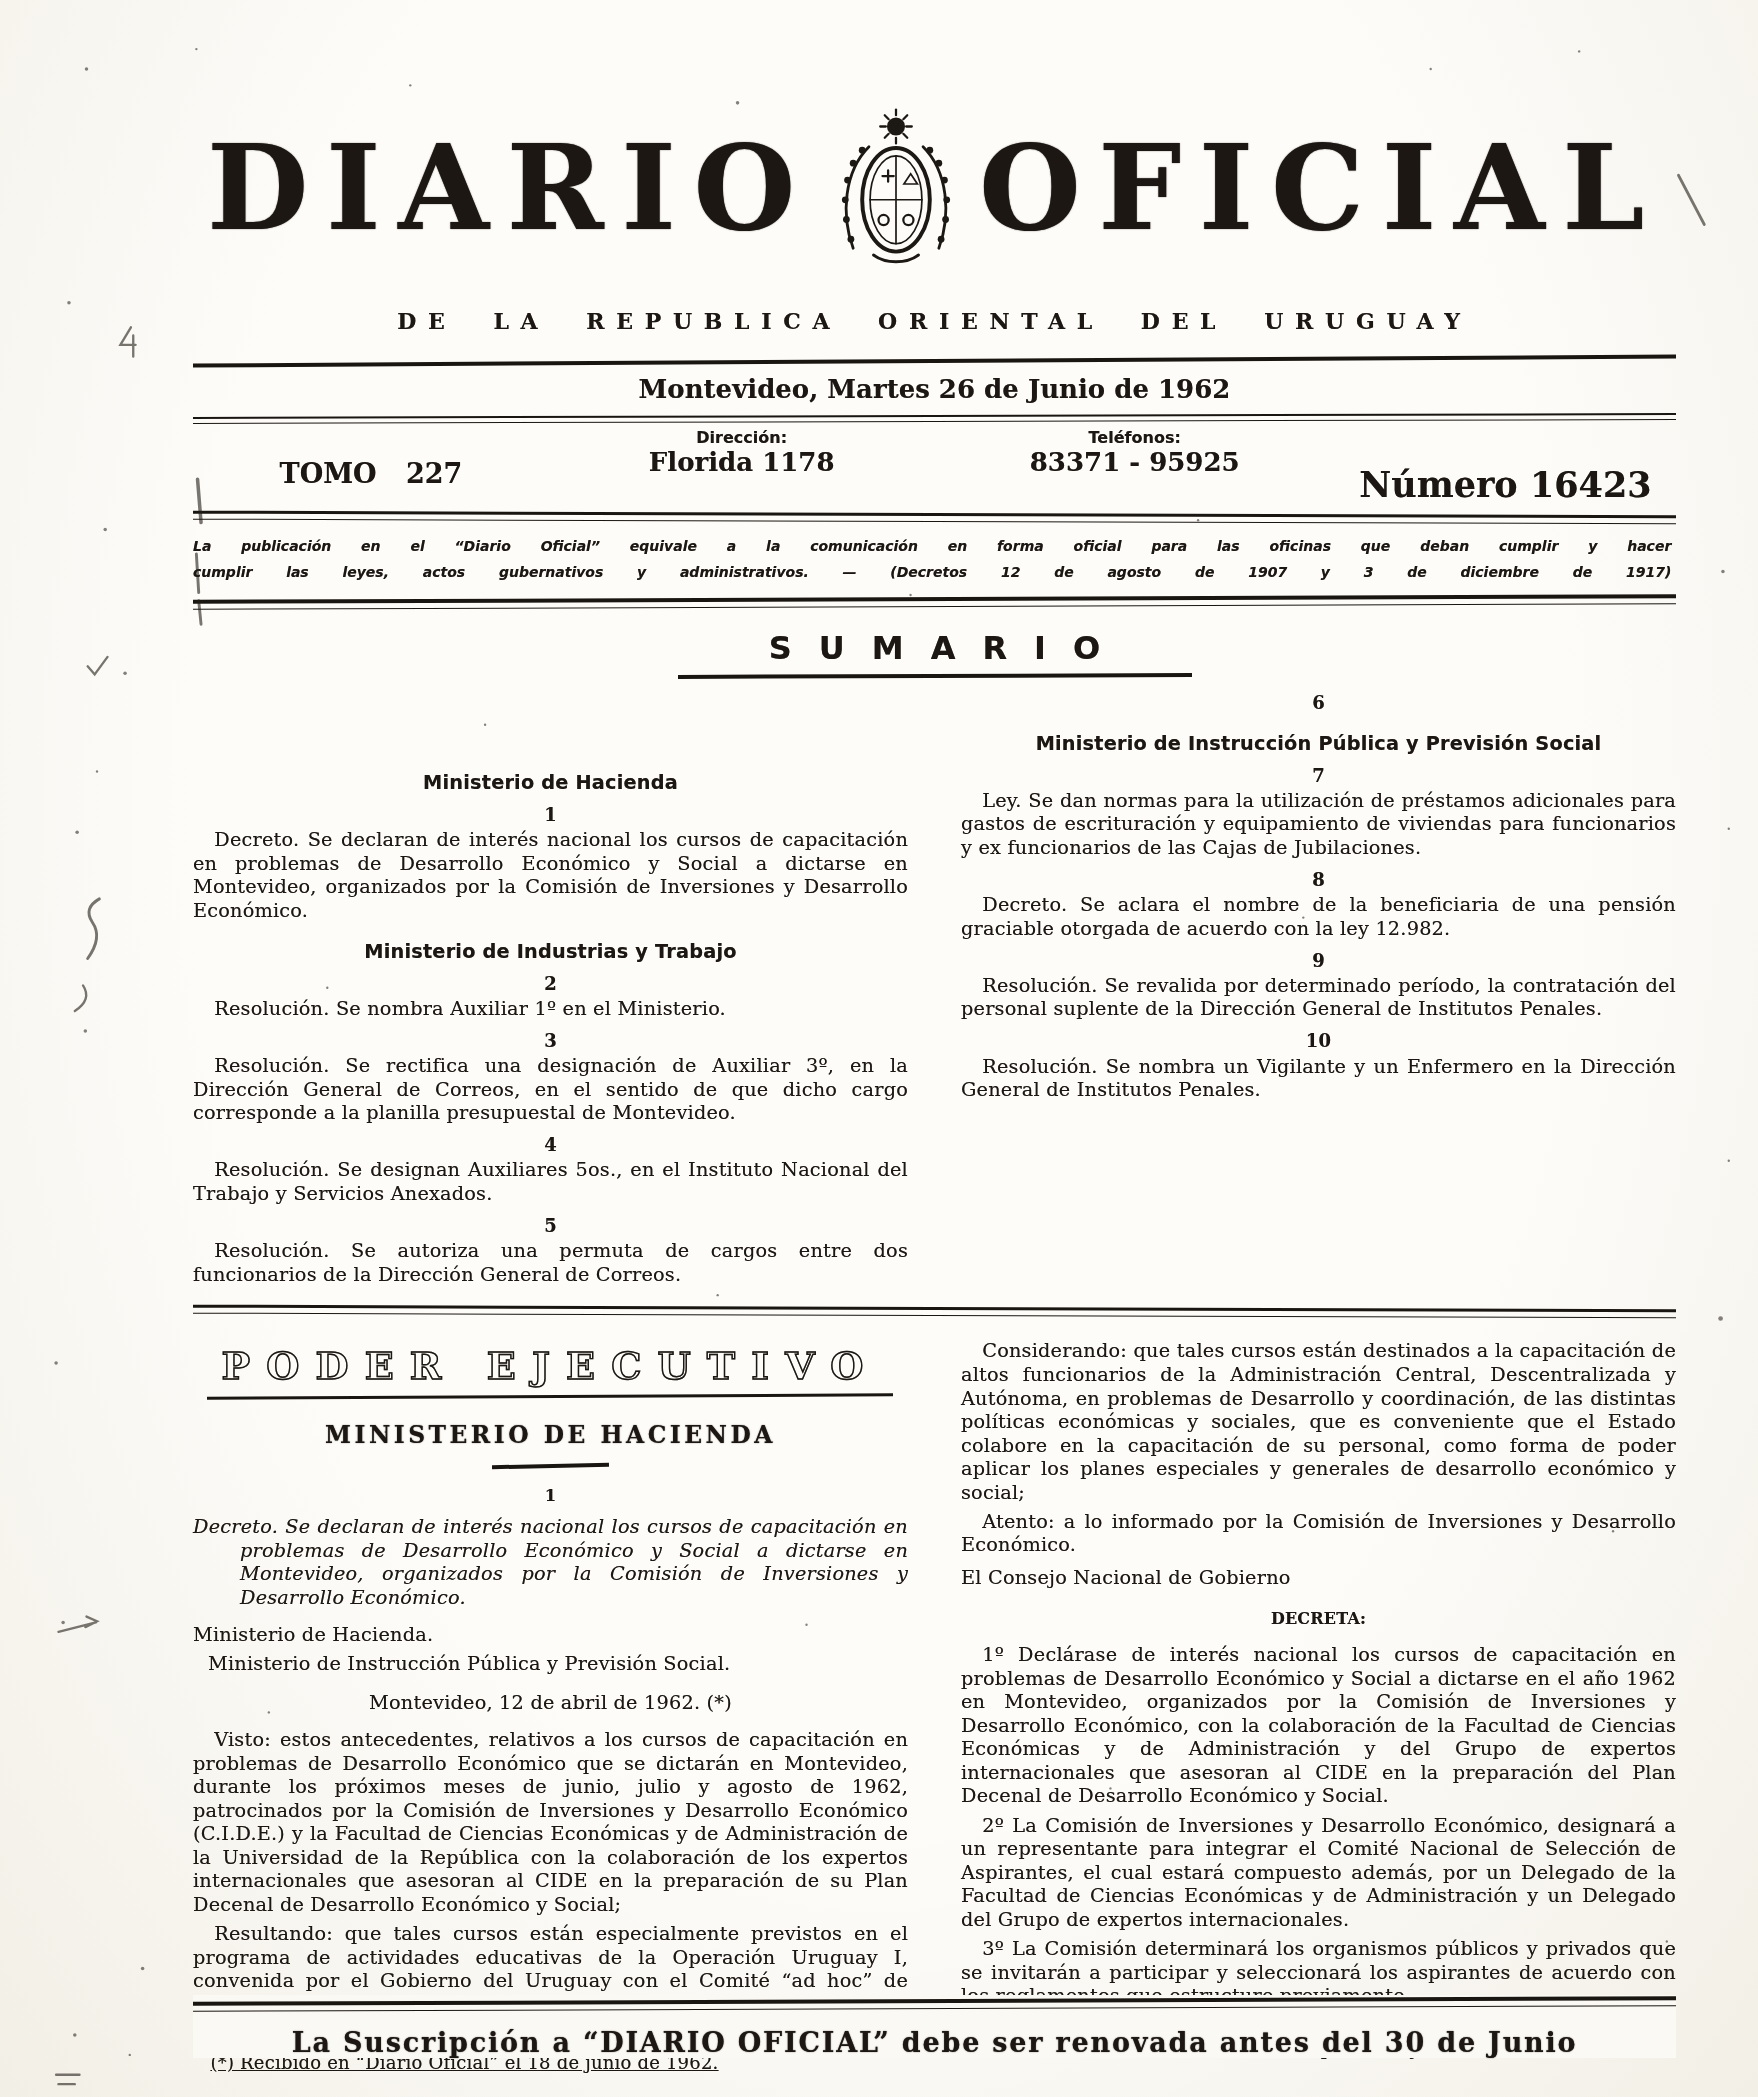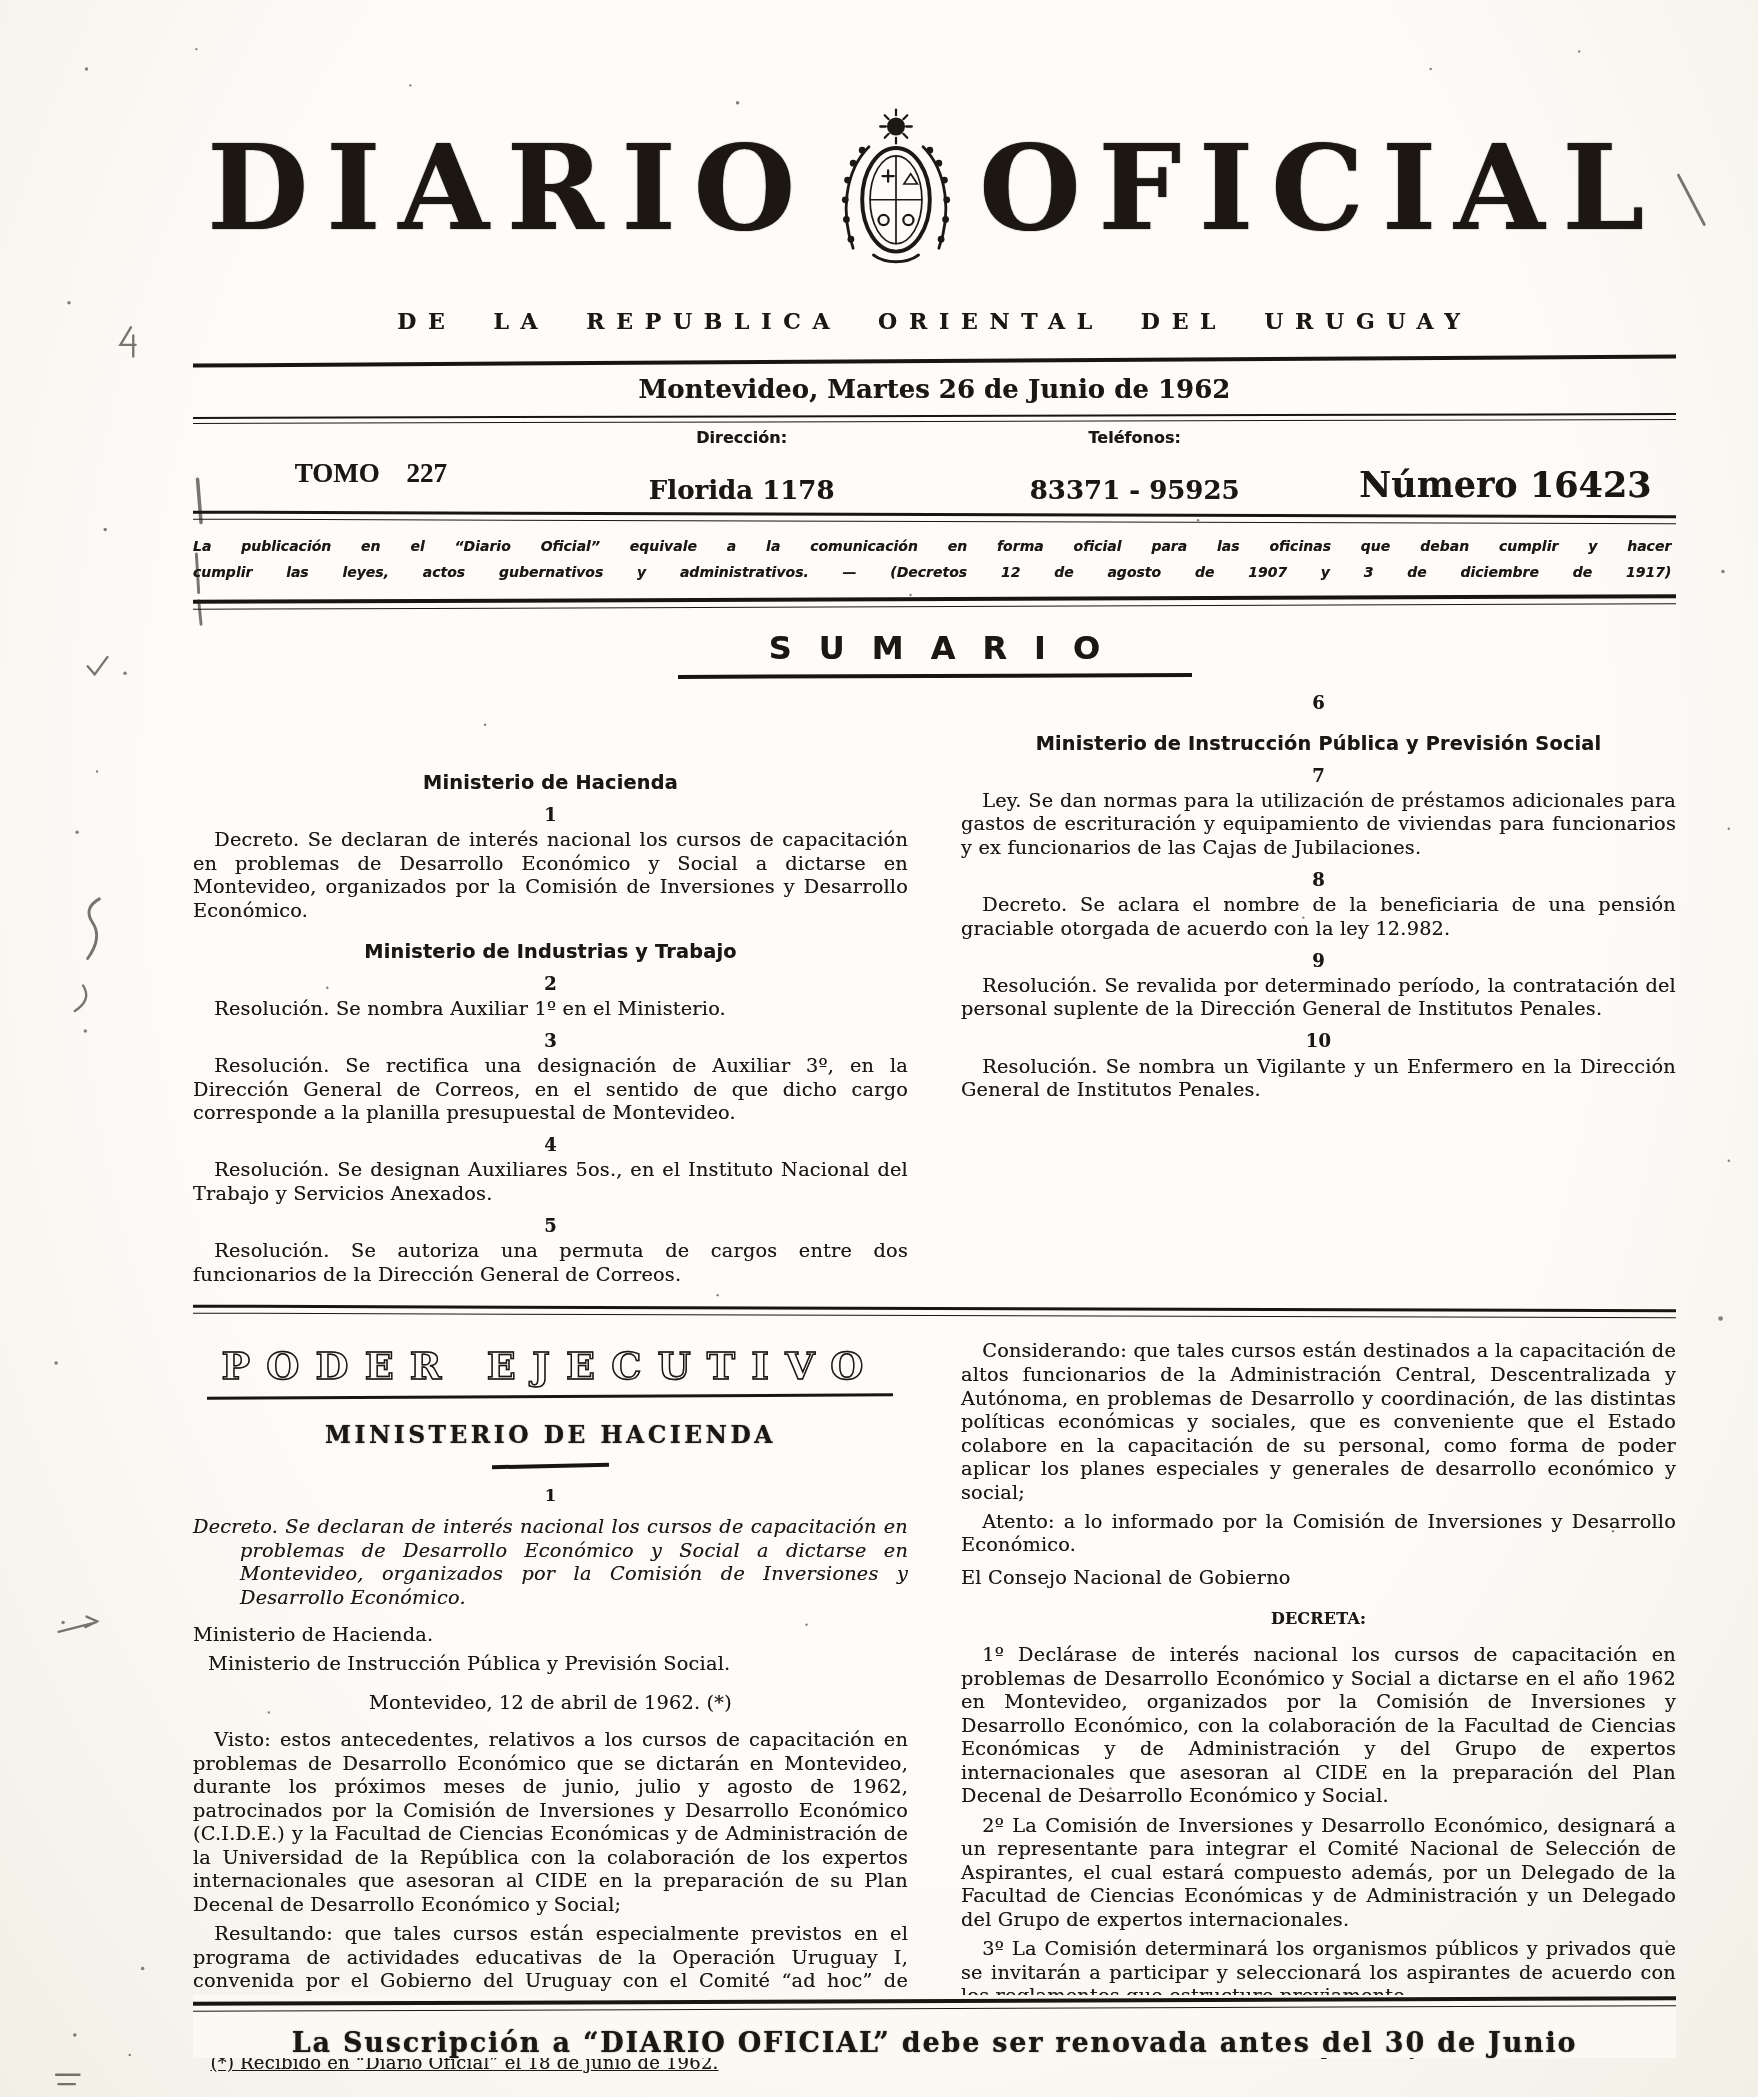--- a/index.html
+++ b/index.html
@@ -46,23 +46,23 @@
     margin:11.7px 0 10.5px;
   }
 
   
   .info-row{
     display:flex;align-items:flex-start;margin:5.8px 0 8.2px;
   }
   .info-side{flex:0 0 24%;}
   .info-block{flex:0 0 26%;text-align:center;}
   .info-block.tel{flex:0 0 27%;}
-  .info-label{font-family:"DejaVu Sans", sans-serif;font-weight:bold;font-size:16px;margin-bottom:28px;}
+  .info-label{font-family:"DejaVu Sans", sans-serif;font-weight:bold;font-size:16px;margin-bottom:0;}
   .info-value{font-weight:bold;font-size:26px;}
-  .info-tomo{font-weight:bold;font-size:27px;word-spacing:20px;margin-top:30px;text-align:center;font-family:Liberation Serif, serif;}
+  .info-tomo{font-weight:bold;font-size:27px;word-spacing:20px;margin-top:30px;text-align:center;}
   .info-numero{flex:0 0 23%;font-weight:bold;font-size:35px;margin-top:36px;text-align:center;}
 
   
   .notice{
     font-family:"DejaVu Sans", sans-serif;
     font-weight:bold;font-style:italic;
     font-size:14px;line-height:1.85;
     margin:11.7px 4.7px 11.7px 0;
   }
   .notice span{display:block;text-align:justify;text-align-last:justify;}

